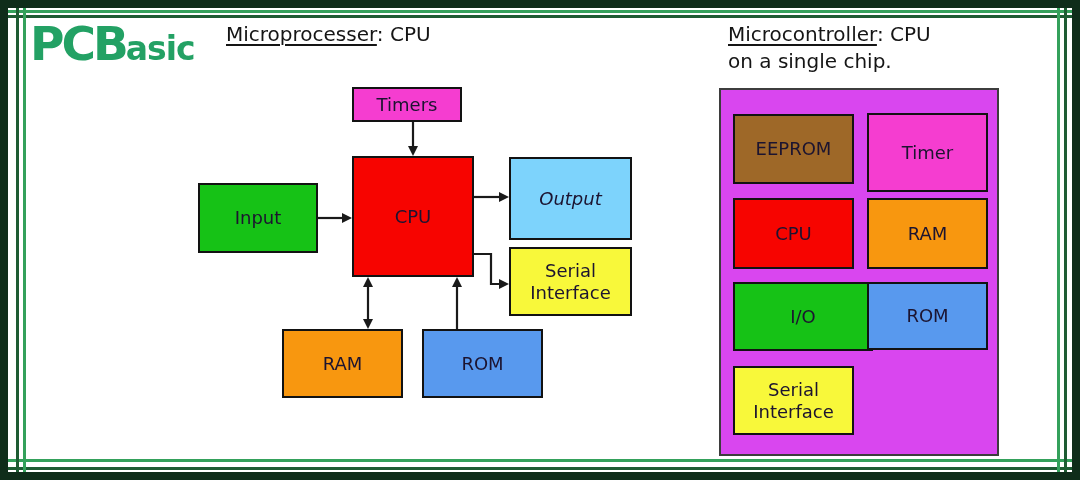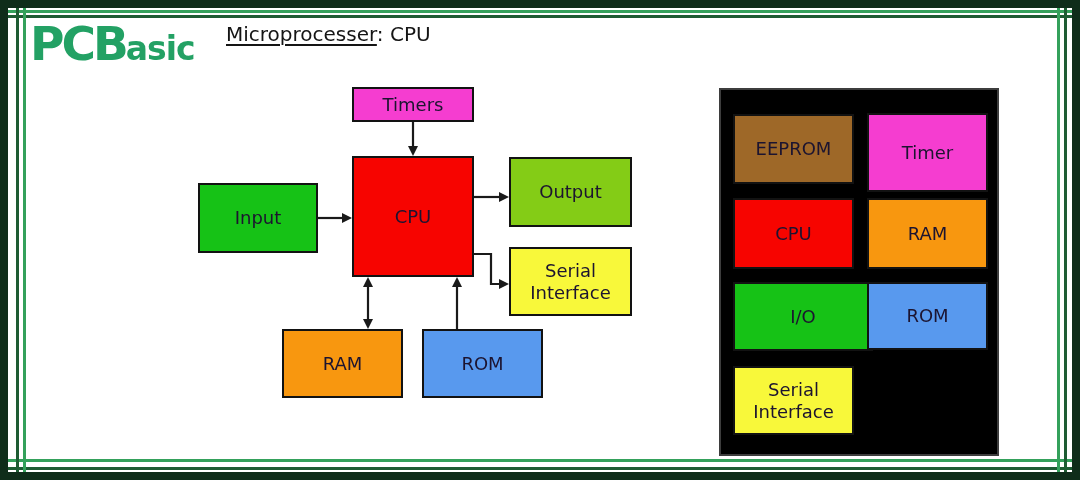--- a/index.html
+++ b/index.html
@@ -34,21 +34,21 @@
     box-sizing:border-box;
     display:flex;align-items:center;justify-content:center;
     text-align:center;
     font-size:18px;line-height:22px;
     color:#1c1430;
   }
 
   
   .chip{
     position:absolute;left:719px;top:88px;width:280px;height:368px;
-    border:2px solid #3d3d3d;box-sizing:border-box;background:#000000;
+    border:2px solid #3d3d3d;box-sizing:border-box;background:#d946ef;
   }
   .chip .block{font-size:18px;}
 
   .arrow-layer{position:absolute;left:0;top:0;pointer-events:none;}
 </style>
 </head>
 <body>
 
 <div class="canvas">
 
@@ -62,31 +62,35 @@
   <div class="frame-line fl-v" style="left: 1064px; background-color: rgb(30, 92, 51);"></div>
 
   <div class="logo">
     <span class="lg-main">PCB</span><span class="lg-suffix">asic</span>
   </div>
 
   <div class="heading" id="heading-left">
     <div><span class="term">Microprocesser</span><span>: CPU</span></div>
   </div>
 
+  <div class="heading" id="heading-right">
+    <div><span class="term">Microcontroller</span><span>: CPU</span></div>
+    <div>on a single chip.</div>
+  </div>
 
-  <div class="block" style="left: 352px; top: 87px; width: 122px; height: 35px; background-color: rgb(245, 61, 208);">
+  <div class="block" style="left: 352px; top: 87px; width: 110px; height: 35px; background-color: rgb(245, 61, 208);">
       <span>Timers</span>
     </div>
   <div class="block" style="left: 352px; top: 156px; width: 122px; height: 121px; background-color: rgb(247, 4, 0);">
       <span>CPU</span>
     </div>
   <div class="block" style="left: 198px; top: 183px; width: 120px; height: 70px; background-color: rgb(22, 194, 22);">
       <span>Input</span>
     </div>
-  <div class="block" style="left: 509px; top: 157px; width: 123px; height: 70px; background-color: #84cc16;">
+  <div class="block" style="left: 509px; top: 157px; width: 123px; height: 83px; background-color: #7dd3fc; font-style: italic;">
       <span>Output</span>
     </div>
   <div class="block" style="left: 509px; top: 247px; width: 123px; height: 69px; padding: 0px 14px; background-color: rgb(248, 248, 58);">
       <span>Serial Interface</span>
     </div>
   <div class="block" style="left: 282px; top: 329px; width: 121px; height: 69px; background-color: rgb(248, 151, 15);">
       <span>RAM</span>
     </div>
   <div class="block" style="left: 422px; top: 329px; width: 121px; height: 69px; background-color: rgb(88, 153, 238);">
       <span>ROM</span>

